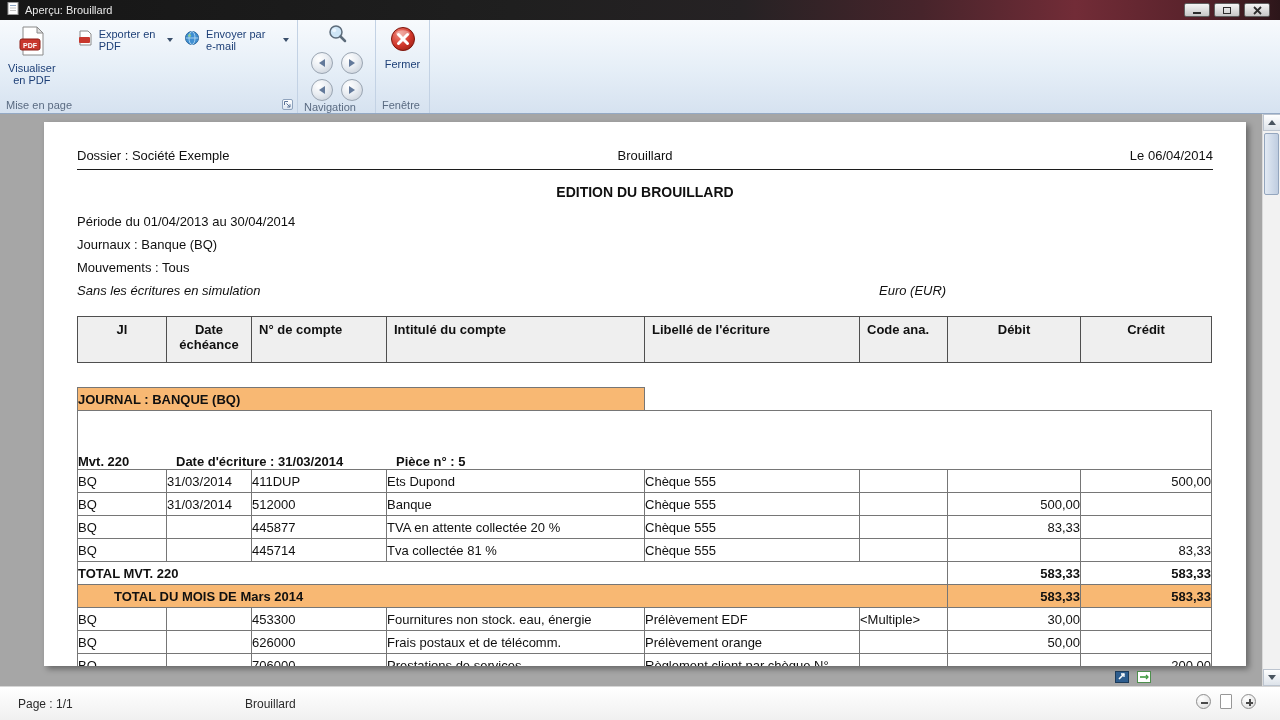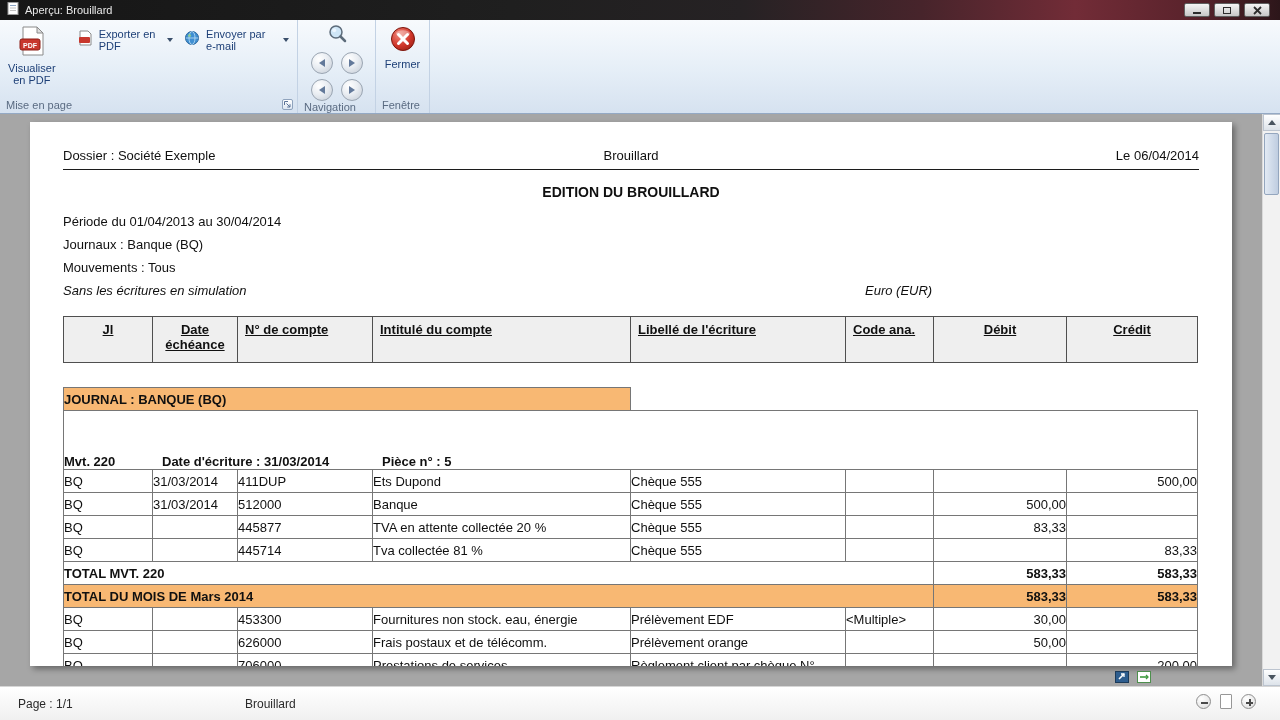--- a/index.html
+++ b/index.html
@@ -45,37 +45,37 @@
 
   .nav-body{flex-direction:column;align-items:center;gap:4px;padding-top:4px;}
   .navgrid{display:grid;grid-template-columns:22px 22px;grid-gap:5px 8px;}
   .navbtn{width:22px;height:22px;border-radius:50%;border:1px solid #9aa5b2;cursor:default;
     background:radial-gradient(circle at 35% 30%,#ffffff 0%,#e9edf2 45%,#c3cbd5 100%);
     display:flex;align-items:center;justify-content:center;}
 
   
   .preview{flex:1;position:relative;background:#a6a6a6;overflow:hidden;}
   .page{
-    position:absolute;left:30px;top:8px;width:1202px;height:544px;background:#ffffff;
+    position:absolute;left:44px;top:8px;width:1202px;height:544px;background:#ffffff;
     box-shadow:3px 3px 6px rgba(0,0,0,.38);padding:0 33px;overflow:hidden;color:#101010;
   }
 
   .doc-header{display:grid;grid-template-columns:1fr auto 1fr;align-items:end;
     padding-top:26px;padding-bottom:6px;border-bottom:1px solid #1c1c1c;font-size:13px;}
   .doc-header .hc{justify-self:center;}
   .doc-header .hr{justify-self:end;}
   .doc-title{margin-top:14px;text-align:center;font-weight:bold;font-size:14px;}
   .doc-meta{margin-top:10px;font-size:13px;}
   .doc-meta .mline{height:23px;line-height:23px;}
   .sim-line{position:relative;}
   .sim-note{font-style:italic;}
   .currency{position:absolute;left:802px;top:0;font-style:italic;}
 
   .doc-table{border-collapse:collapse;table-layout:fixed;width:1134px;font-size:13px;color:#101010;}
-  .t-head{margin-top:14px;text-decoration:underline;}
+  .t-head{margin-top:14px;}
   table.t-head{margin-top:14px;}
   .t-head th{background:var(--header-gray);border:1px solid #4f4f4f;height:46px;vertical-align:top;
     padding-top:5px;font-weight:bold;font-size:13px;white-space:pre-line;}
   .h-left{text-align:left;padding-left:7px;}
   .h-center{text-align:center;}
   table.t-body{margin-top:24px;}
   .t-body td{border:1px solid #767676;height:23px;padding:0;white-space:nowrap;overflow:hidden;vertical-align:middle;}
   .band{background:var(--accent-orange);font-weight:bold;padding-left:6px;}
   .band-rest{border:none !important;background:transparent;}
   .mvt-cell{font-weight:bold;padding-left:97px;}
@@ -83,21 +83,21 @@
   .mvt-cell .m2{display:inline-block;width:220px;margin-top:43px;}
   .c-jl{padding-left:9px;}
   .c-date{padding-left:8px;}
   .c-compte{padding-left:8px;}
   .c-int{padding-left:6px;}
   .c-lib{padding-left:7px;}
   .c-code{padding-left:8px;}
   .c-num{text-align:right;padding-right:5px;}
   .t-label{font-weight:bold;padding-left:89px;}
   .bold{font-weight:bold;}
-  .month-row td{background:var(--accent-orange);}
+  .month-row td{background:var(--accent-orange);padding-left:36px;}
 
   
   .fit-icons{position:absolute;right:128px;bottom:1px;display:flex;gap:5px;}
   .fit-btn{width:17px;height:17px;display:flex;align-items:center;justify-content:center;cursor:default;}
 
   
   .scrollbar{position:absolute;right:0;top:0;width:18px;height:100%;background:#f2f2f2;border-left:1px solid #dadada;}
   .sb-arrow{position:absolute;left:0;width:18px;height:17px;border:1px solid #bcc4cf;
     background:linear-gradient(#ffffff,#dde3ea);display:flex;align-items:center;justify-content:center;cursor:default;}
   .sb-arrow.up{top:0;}

